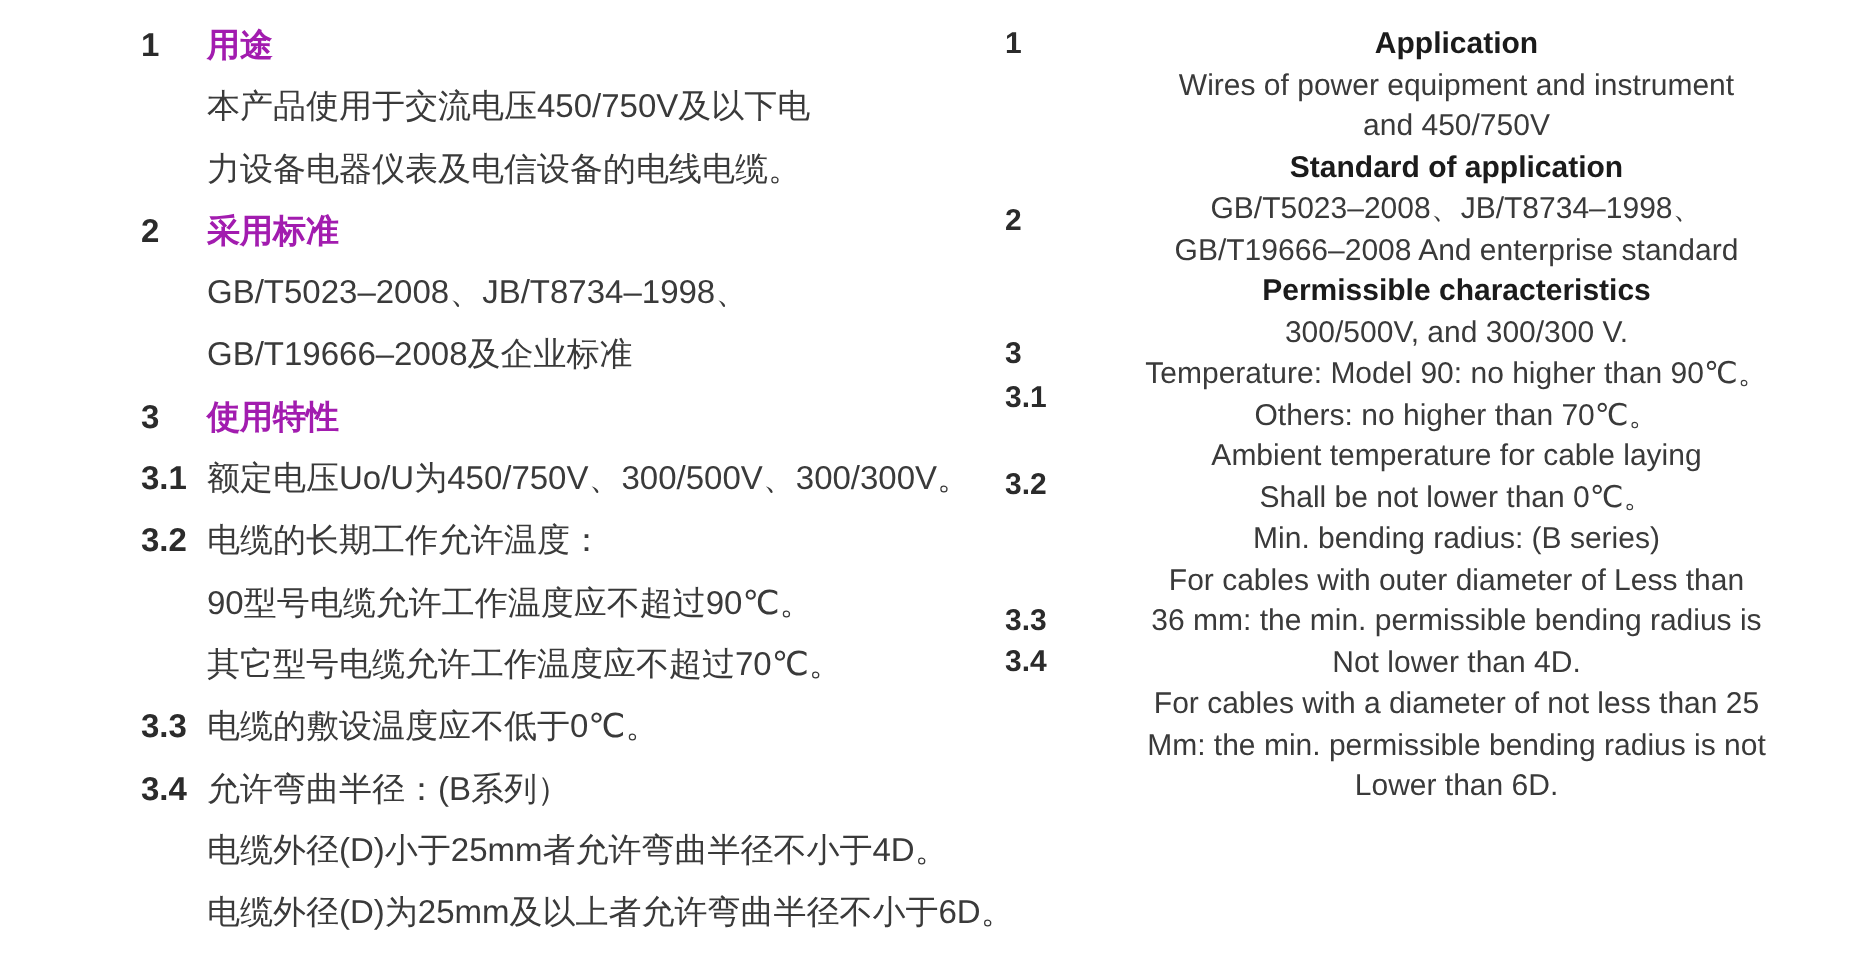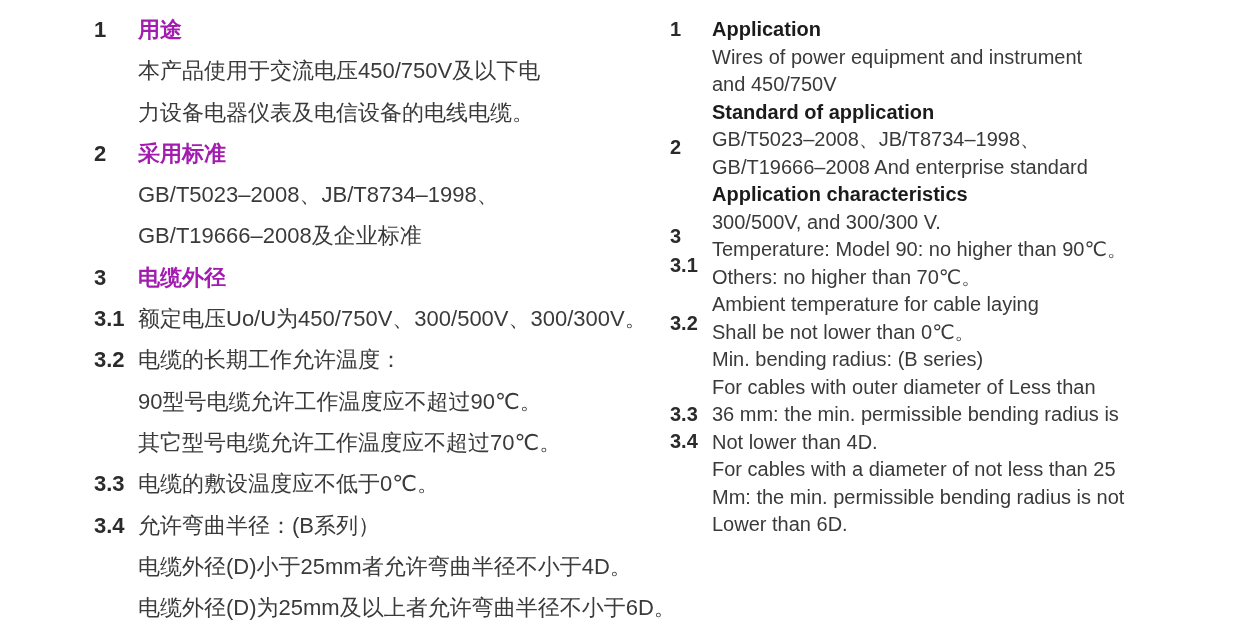--- a/index.html
+++ b/index.html
@@ -55,20 +55,21 @@
     top: 16px;
     width: 560px;
     font-size: 20px;
   }
   .col-right .rline {
     height: 27.5px;
     line-height: 27.5px;
     margin-left: 42px;
     white-space: nowrap;
     color: #3a3a3a;
+    text-align: center;
   }
   .col-right .rline.heading {
     font-weight: 700;
     color: #1b1b1b;
   }
   .col-right .rnum {
     position: absolute;
     left: 0;
     width: 42px;
     line-height: 27.5px;
@@ -97,21 +98,21 @@
       <span class="txt">采用标准</span>
     </div>
     <div class="row">
       <span class="txt">GB/T5023–2008、JB/T8734–1998、</span>
     </div>
     <div class="row">
       <span class="txt">GB/T19666–2008及企业标准</span>
     </div>
     <div class="row heading">
       <span class="num">3</span>
-      <span class="txt">电缆外径</span>
+      <span class="txt">使用特性</span>
     </div>
     <div class="row">
       <span class="num">3.1</span>
       <span class="txt">额定电压Uo/U为450/750V、300/500V、300/300V。</span>
     </div>
     <div class="row">
       <span class="num">3.2</span>
       <span class="txt">电缆的长期工作允许温度：</span>
     </div>
     <div class="row">
@@ -144,21 +145,21 @@
     <span class="rnum" style="top:294px">3.2</span>
     <span class="rnum" style="top:385px">3.3</span>
     <span class="rnum" style="top:412px">3.4</span>
 
     <div class="rline heading">Application</div>
     <div class="rline">Wires of power equipment and instrument</div>
     <div class="rline">and 450/750V</div>
     <div class="rline heading">Standard of application</div>
     <div class="rline">GB/T5023–2008、JB/T8734–1998、</div>
     <div class="rline">GB/T19666–2008 And enterprise standard</div>
-    <div class="rline heading">Application characteristics</div>
+    <div class="rline heading">Permissible characteristics</div>
     <div class="rline">300/500V, and 300/300 V.</div>
     <div class="rline">Temperature: Model 90: no higher than 90℃。</div>
     <div class="rline">Others: no higher than 70℃。</div>
     <div class="rline">Ambient temperature for cable laying</div>
     <div class="rline">Shall be not lower than 0℃。</div>
     <div class="rline">Min. bending radius: (B series)</div>
     <div class="rline">For cables with outer diameter of Less than</div>
     <div class="rline">36 mm: the min. permissible bending radius is</div>
     <div class="rline">Not lower than 4D.</div>
     <div class="rline">For cables with a diameter of not less than 25</div>

